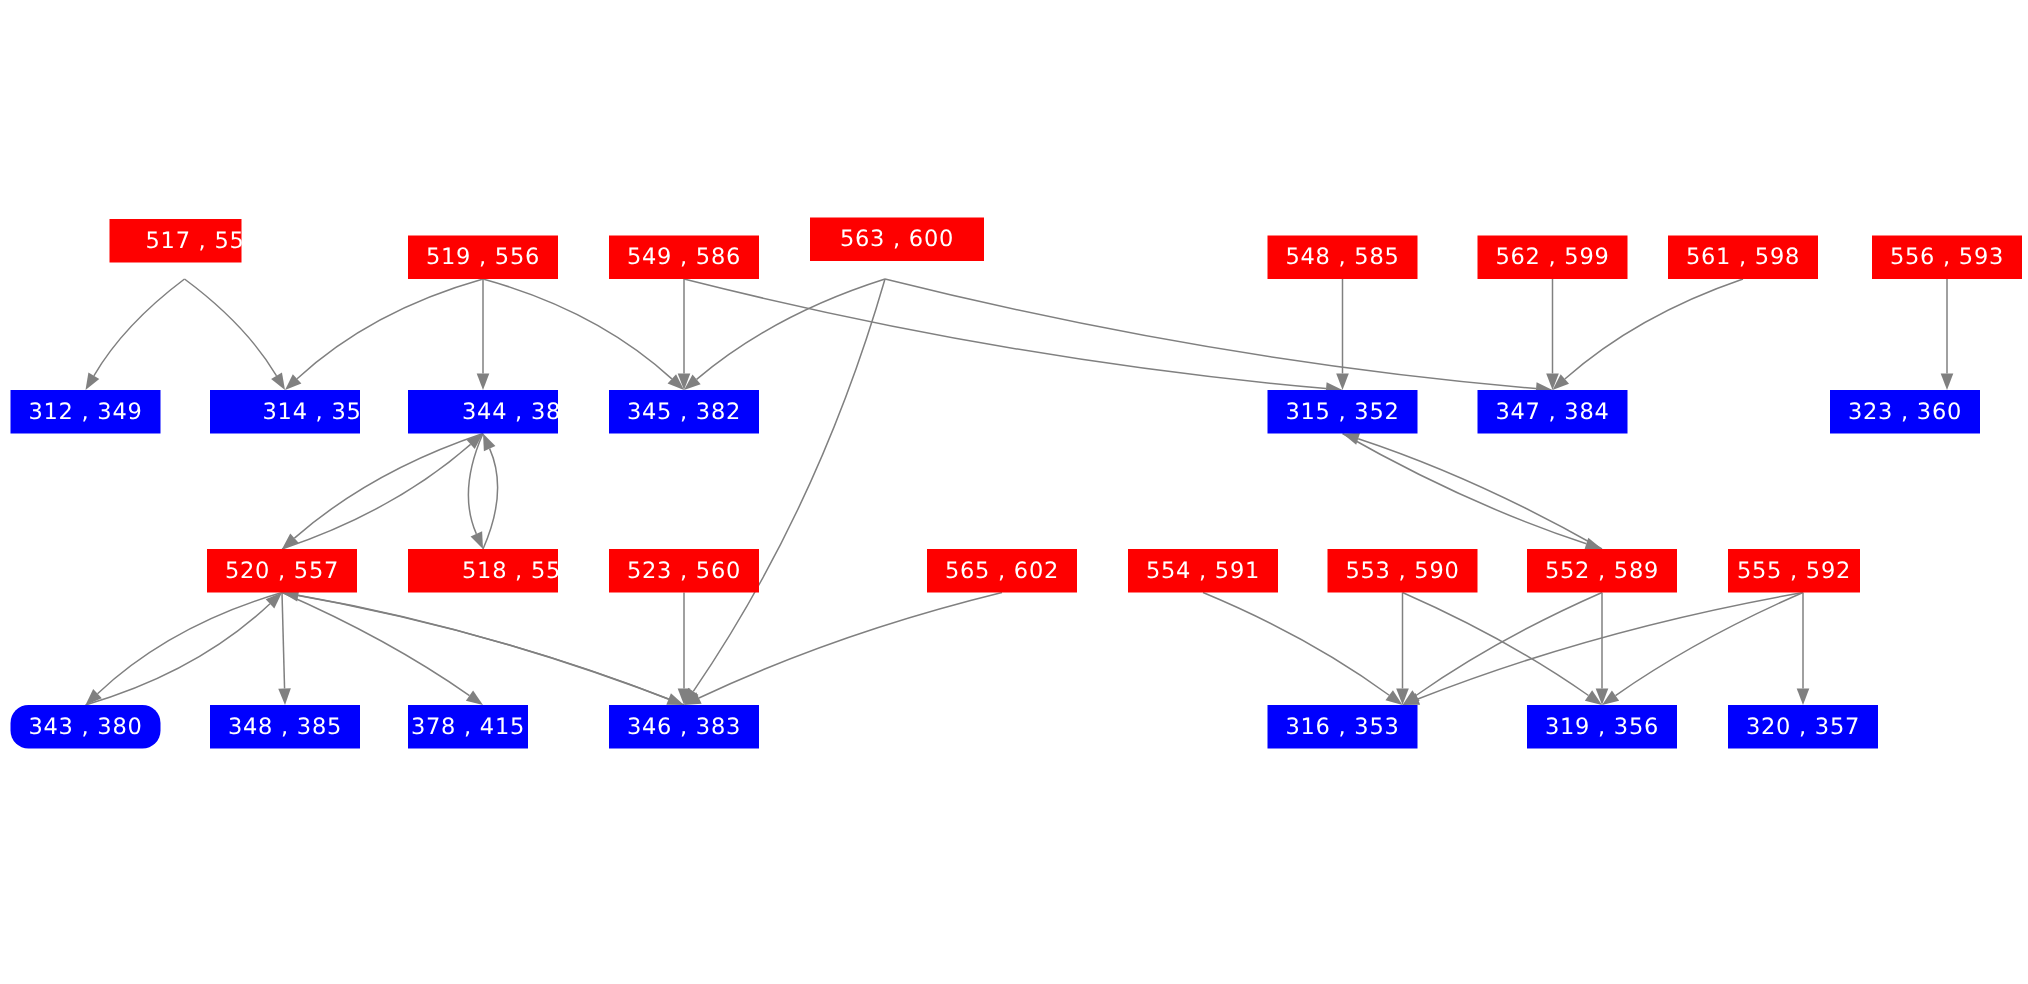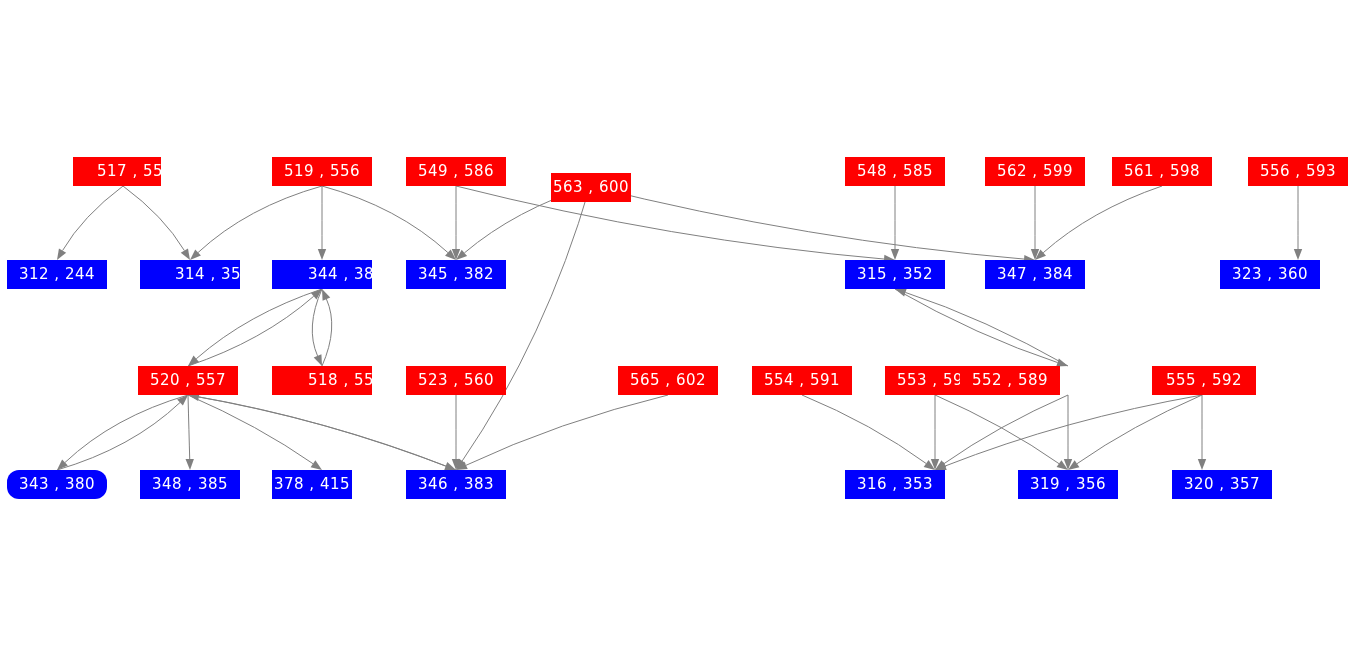--- a/index.html
+++ b/index.html
@@ -120,44 +120,44 @@
       <path class="edge-path" d="M 1068 395 Q 1068 432.5 1068 459"></path>
       <polygon class="arrow-head" points="1068,470 1072.2,459 1063.8,459"></polygon>
       <path class="edge-path" d="M 1202 395 Q 1064.75 419.15 945.2415729192179 465.986250613162"></path>
       <polygon class="arrow-head" points="935,470 946.7740954123742,469.8966693641361 943.7090504260616,462.0758318621879"></polygon>
       <path class="edge-path" d="M 1202 395 Q 1131.25 425.8 1077.016571161813 463.69909177308864"></path>
       <polygon class="arrow-head" points="1068,470 1079.4223724848157,467.1417825803264 1074.6107698388105,460.2564009658509"></polygon>
       <path class="edge-path" d="M 1202 395 Q 1202 432.5 1202 459"></path>
       <polygon class="arrow-head" points="1202,470 1206.2,459 1197.8,459"></polygon>
     </svg>
   <div id="node-layer">
-      <div class="node red" style="left: 73px; top: 157px; width: 88px; padding-left: 24px;">517 , 554</div>
+      <div class="node red" style="left: 73px; top: 146px; width: 88px; padding-left: 24px;">517 , 554</div>
       <div class="node red" style="left: 272px; top: 157px; width: 100px;">519 , 556</div>
       <div class="node red" style="left: 406px; top: 157px; width: 100px;">549 , 586</div>
-      <div class="node red" style="left: 540px; top: 173px; width: 80px; margin-left: 11px;">563 , 600</div>
+      <div class="node red" style="left: 540px; top: 145px; width: 116px;">563 , 600</div>
       <div class="node red" style="left: 845px; top: 157px; width: 100px;">548 , 585</div>
       <div class="node red" style="left: 985px; top: 157px; width: 100px;">562 , 599</div>
       <div class="node red" style="left: 1112px; top: 157px; width: 100px;">561 , 598</div>
       <div class="node red" style="left: 1248px; top: 157px; width: 100px;">556 , 593</div>
-      <div class="node blue" style="left: 7px; top: 260px; width: 100px;">312 , 244</div>
+      <div class="node blue" style="left: 7px; top: 260px; width: 100px;">312 , 349</div>
       <div class="node blue" style="left: 140px; top: 260px; width: 100px; padding-left: 35px;">314 , 351</div>
       <div class="node blue" style="left: 272px; top: 260px; width: 100px; padding-left: 36px;">344 , 381</div>
       <div class="node blue" style="left: 406px; top: 260px; width: 100px;">345 , 382</div>
       <div class="node blue" style="left: 845px; top: 260px; width: 100px;">315 , 352</div>
       <div class="node blue" style="left: 985px; top: 260px; width: 100px;">347 , 384</div>
       <div class="node blue" style="left: 1220px; top: 260px; width: 100px;">323 , 360</div>
       <div class="node red" style="left: 138px; top: 366px; width: 100px;">520 , 557</div>
       <div class="node red" style="left: 272px; top: 366px; width: 100px; padding-left: 36px;">518 , 555</div>
       <div class="node red" style="left: 406px; top: 366px; width: 100px;">523 , 560</div>
       <div class="node red" style="left: 618px; top: 366px; width: 100px;">565 , 602</div>
       <div class="node red" style="left: 752px; top: 366px; width: 100px;">554 , 591</div>
       <div class="node red" style="left: 885px; top: 366px; width: 100px;">553 , 590</div>
-      <div class="node red" style="left: 960px; top: 366px; width: 100px;">552 , 589</div>
-      <div class="node red" style="left: 1152px; top: 366px; width: 104px;">555 , 592</div>
+      <div class="node red" style="left: 1018px; top: 366px; width: 100px;">552 , 589</div>
+      <div class="node red" style="left: 1152px; top: 366px; width: 88px;">555 , 592</div>
       <div class="node blue" style="left: 7px; top: 470px; width: 100px; border-radius: 12px;">343 , 380</div>
       <div class="node blue" style="left: 140px; top: 470px; width: 100px;">348 , 385</div>
       <div class="node blue" style="left: 272px; top: 470px; width: 80px;">378 , 415</div>
       <div class="node blue" style="left: 406px; top: 470px; width: 100px;">346 , 383</div>
       <div class="node blue" style="left: 845px; top: 470px; width: 100px;">316 , 353</div>
       <div class="node blue" style="left: 1018px; top: 470px; width: 100px;">319 , 356</div>
-      <div class="node blue" style="left: 1152px; top: 470px; width: 100px; margin-left: 20px;">320 , 357</div>
+      <div class="node blue" style="left: 1152px; top: 470px; width: 100px;">320 , 357</div>
     </div>
 </div>
 
 </body></html>

